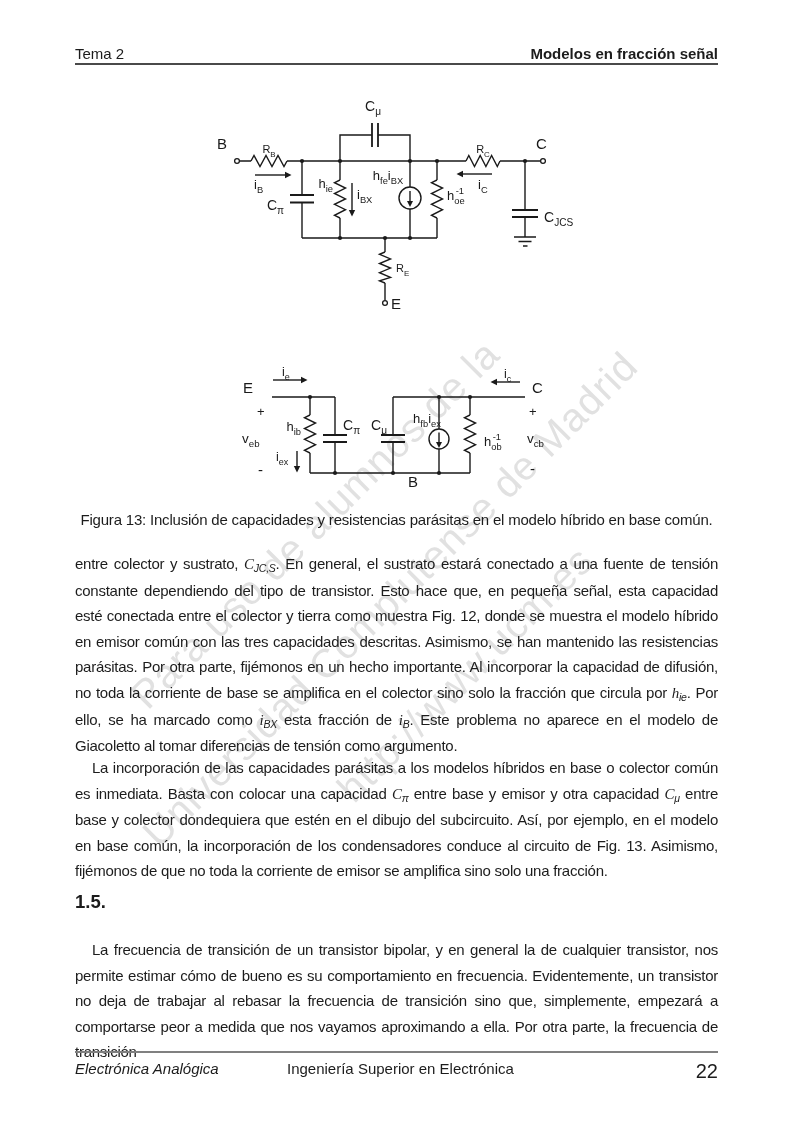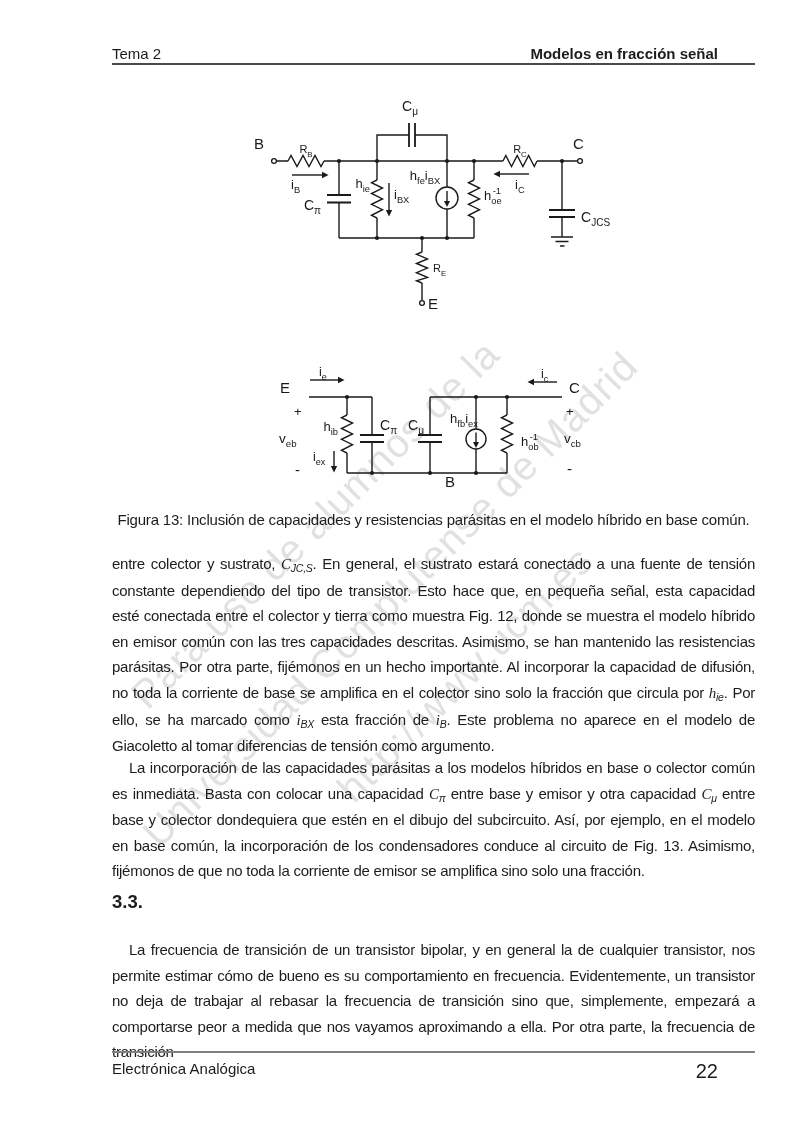--- a/index.html
+++ b/index.html
@@ -1,20 +1,20 @@
 <!DOCTYPE html>
 <html><head>
 <meta charset="utf-8">
 <style>
   html,body{margin:0;padding:0;background:#ffffff;}
   .page{
     position:relative;width:793px;height:1123px;background:#fff;overflow:hidden;
     font-family:"Liberation Sans",sans-serif;color:#1c1c1c;
   }
-  .layer{position:absolute;inset:0;z-index:1;margin-left:37px;}
+  .layer{position:absolute;inset:0;z-index:1;}
   
   .watermark{
     position:absolute;left:-60px;top:440px;width:900px;z-index:0;
     transform:rotate(-45deg);text-align:center;
     font-size:40px;line-height:106px;letter-spacing:1px;white-space:nowrap;
   }
   
   .hdr-left{position:absolute;left:75px;top:45px;font-size:15px;}
   .hdr-right{position:absolute;right:75px;top:45px;font-size:15px;font-weight:bold;}
   .hdr-rule{position:absolute;left:75px;top:63px;width:643px;height:1.5px;background:#4a4a4a;}
@@ -31,21 +31,21 @@
   }
   .p1{top:551px;}
   .p2{top:755px;text-indent:17px;}
   .p3{top:937px;text-indent:17px;}
   .math i{font-family:"Liberation Serif",serif;font-style:italic;}
   .math sub{font-family:Liberation Sans, sans-serif;font-style:italic;font-size:0.7em;line-height:0;vertical-align:-0.25em;}
   .heading{position:absolute;left:75px;top:891px;width:643px;display:flex;font-size:18.5px;font-weight:bold;}
   .heading .num{margin-right:27px;}
   
   .ftr-rule{position:absolute;left:75px;top:1051px;width:643px;height:2px;background:#808080;}
-  .ftr-left{position:absolute;left:75px;top:1060px;font-size:15px;}
+  .ftr-left{position:absolute;left:75px;top:1060px;font-size:15px;font-style:italic;}
   .ftr-center{position:absolute;left:287px;top:1060px;font-size:15px;}
   .ftr-page{position:absolute;right:75px;top:1060px;font-size:20px;}
   
   svg .wire{stroke:#1a1a1a;stroke-width:1.4;fill:none;}
   svg .plate{stroke:#1a1a1a;stroke-width:1.8;fill:none;}
   svg .comp{stroke:#1a1a1a;stroke-width:1.4;fill:none;stroke-linejoin:miter;}
   svg .dot{fill:#1a1a1a;stroke:none;}
   svg .term{fill:#fff;stroke:#1a1a1a;stroke-width:1.3;}
   svg .head{fill:#1a1a1a;stroke:none;}
   svg text{font-family:"Liberation Sans",sans-serif;fill:#1a1a1a;}
@@ -190,22 +190,23 @@
       <text class="t13" x="294" y="51">+</text>
       <text class="t135" x="292" y="78"><tspan dy="0">v</tspan><tspan class="svgsub" dy="3.5">cb</tspan></text>
       <text class="t15" x="295" y="109">-</text>
     </svg>
     <div class="caption cap13">Figura 13: Inclusión de capacidades y resistencias parásitas en el modelo híbrido en base común.</div>
 
     <div class="para p1">entre colector y sustrato, <span class="math"><i>C</i><sub>JC,S</sub></span>. En general, el sustrato estará conectado a una fuente de tensión constante dependiendo del tipo de transistor. Esto hace que, en pequeña señal, esta capacidad esté conectada entre el colector y tierra como muestra Fig. 12, donde se muestra el modelo híbrido en emisor común con las tres capacidades descritas. Asimismo, se han mantenido las resistencias parásitas. Por otra parte, fijémonos en un hecho importante. Al incorporar la capacidad de difusión, no toda la corriente de base se amplifica en el colector sino solo la fracción que circula por <span class="math"><i>h</i><sub>ie</sub></span>. Por ello, se ha marcado como <span class="math"><i>i</i><sub>BX</sub></span> esta fracción de <span class="math"><i>i</i><sub>B</sub></span>. Este problema no aparece en el modelo de Giacoletto al tomar diferencias de tensión como argumento.</div>
     <div class="para p2">La incorporación de las capacidades parásitas a los modelos híbridos en base o colector común es inmediata. Basta con colocar una capacidad <span class="math"><i>C</i><sub>π</sub></span> entre base y emisor y otra capacidad <span class="math"><i>C</i><sub>μ</sub></span> entre base y colector dondequiera que estén en el dibujo del subcircuito. Así, por ejemplo, en el modelo en base común, la incorporación de los condensadores conduce al circuito de Fig. 13. Asimismo, fijémonos de que no toda la corriente de emisor se amplifica sino solo una fracción.</div>
 
     <div class="heading">
-      <span class="num">3.3.</span>
+      <span class="num">1.5.</span>
     </div>
 
     <div class="para p3">La frecuencia de transición de un transistor bipolar, y en general la de cualquier transistor, nos permite estimar cómo de bueno es su comportamiento en frecuencia. Evidentemente, un transistor no deja de trabajar al rebasar la frecuencia de transición sino que, simplemente, empezará a comportarse peor a medida que nos vayamos aproximando a ella. Por otra parte, la frecuencia de transición</div>
 
     <div class="ftr-rule"></div>
     <div class="ftr-left">Electrónica Analógica</div>
+    <div class="ftr-center">Ingeniería Superior en Electrónica</div>
     <div class="ftr-page">22</div>
   </div>
 </div>
 
 </body></html>

